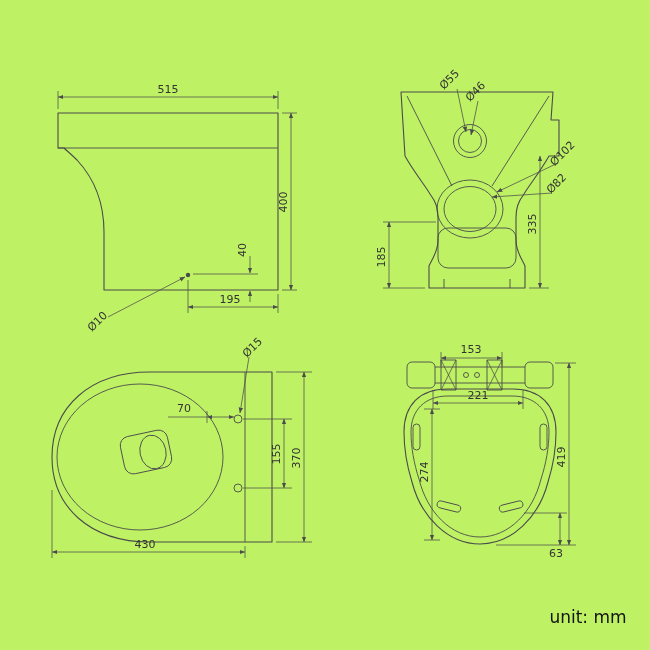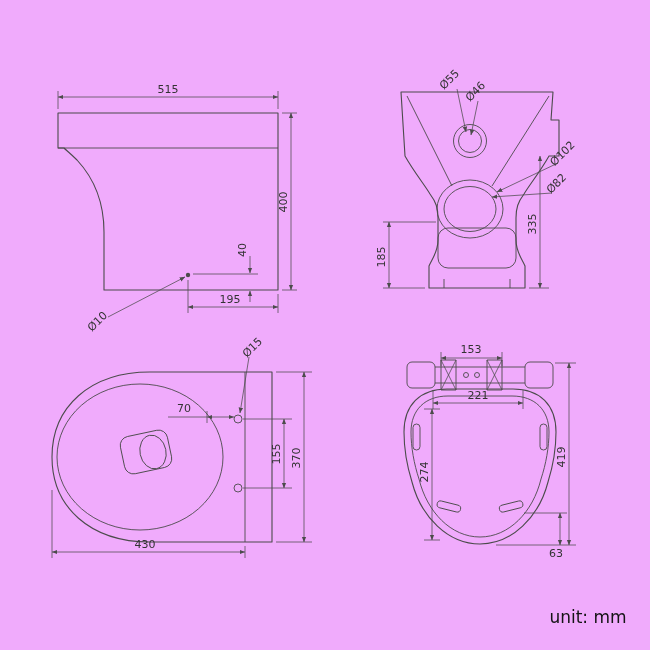--- a/index.html
+++ b/index.html
@@ -1,16 +1,16 @@
 <!DOCTYPE html>
 <html><head>
 <meta charset="utf-8">
 <style>
   html,body{margin:0;padding:0;background:#ffffff;}
-  .page{position:relative;width:650px;height:650px;background:#f0abfc;font-family:"DejaVu Sans","Liberation Sans",sans-serif;overflow:hidden;}
+  .page{position:relative;width:650px;height:650px;background:#bef264;font-family:"DejaVu Sans","Liberation Sans",sans-serif;overflow:hidden;}
   svg{display:block;}
   .geo{fill:none;stroke:#4b4b4b;stroke-width:1.1;stroke-linejoin:round;stroke-linecap:round;}
   .geo2{fill:none;stroke:#4b4b4b;stroke-width:0.9;stroke-linejoin:round;}
   .dim{fill:none;stroke:#4b4b4b;stroke-width:0.75;}
   .dl{marker-start:url(#arrow);marker-end:url(#arrow);}
   .dle{marker-end:url(#arrow);}
   .dot{fill:#4b4b4b;stroke:none;}
   .dtext{font-size:11px;fill:#333333;}
   .unit{font-size:17px;fill:#141414;}
 </style>

